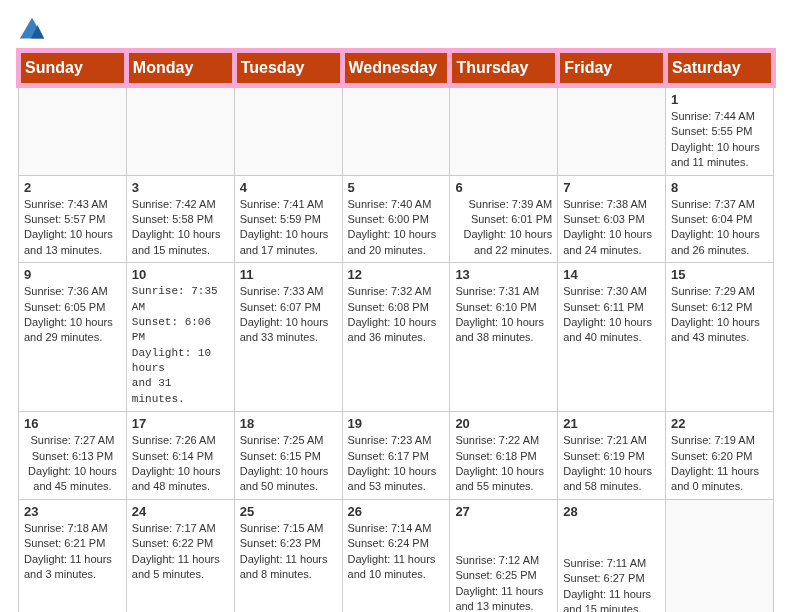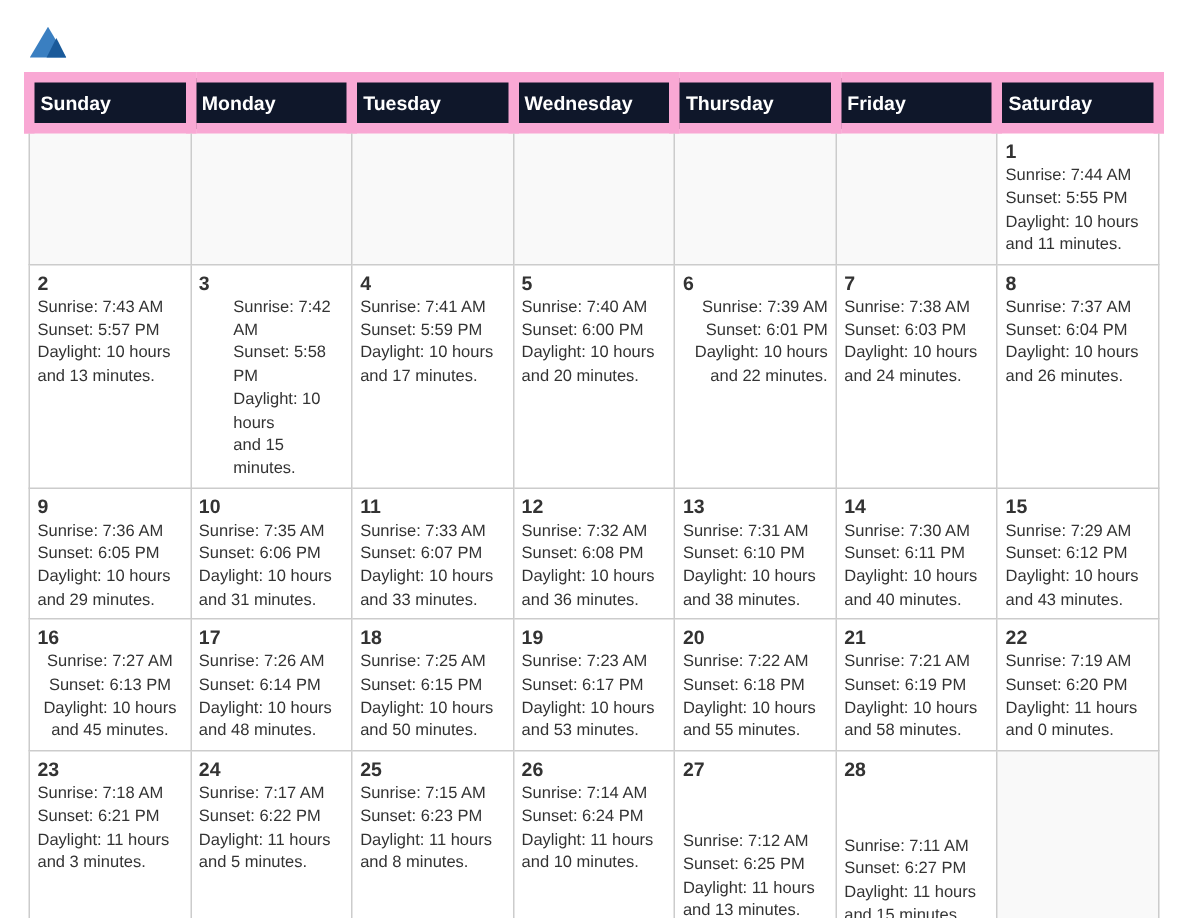--- a/index.html
+++ b/index.html
@@ -45,27 +45,27 @@
       font-size: 14px;
       color: #555;
       margin-top: 2px;
     }
     table {
       width: 100%;
       border-collapse: collapse;
       font-size: 11px;
     }
     thead th {
-      background-color: #0f172a;
+      background-color: #c2410c;
       color: #fff;
       padding: 6px 4px;
       text-align: left;
-      font-size: 13px;
+      font-size: 16px;
       font-weight: bold;
-      border: 7px solid #f9a8d4;
+      border: 5px solid #f9a8d4;
     }
     tbody td {
       border: 1px solid #ccc;
       vertical-align: top;
       padding: 4px 5px;
       height: 80px;
       width: calc(100% / 7);
     }
     .day-num {
       font-size: 13px;
@@ -144,21 +144,21 @@
       <tr>
         <td>
           <span class="day-num">2</span>
           <div class="day-info" style="white-space: pre-line;">Sunrise: 7:43 AM
 Sunset: 5:57 PM
 Daylight: 10 hours
 and 13 minutes.</div>
         </td>
         <td>
           <span class="day-num">3</span>
-          <div class="day-info" style="white-space: pre-line; margin-left: 23px;">Sunrise: 7:42 AM
+          <div class="day-info" style="white-space: pre-line;">Sunrise: 7:42 AM
 Sunset: 5:58 PM
 Daylight: 10 hours
 and 15 minutes.</div>
         </td>
         <td>
           <span class="day-num">4</span>
           <div class="day-info" style="white-space: pre-line;">Sunrise: 7:41 AM
 Sunset: 5:59 PM
 Daylight: 10 hours
 and 17 minutes.</div>
@@ -195,21 +195,21 @@
       <tr>
         <td>
           <span class="day-num">9</span>
           <div class="day-info" style="white-space: pre-line;">Sunrise: 7:36 AM
 Sunset: 6:05 PM
 Daylight: 10 hours
 and 29 minutes.</div>
         </td>
         <td>
           <span class="day-num">10</span>
-          <div class="day-info" style="white-space: pre-line;">Sunrise: 7:35 AM
+          <div class="day-info" style="white-space: pre-line; font-family: Liberation Mono, monospace;">Sunrise: 7:35 AM
 Sunset: 6:06 PM
 Daylight: 10 hours
 and 31 minutes.</div>
         </td>
         <td>
           <span class="day-num">11</span>
           <div class="day-info" style="white-space: pre-line;">Sunrise: 7:33 AM
 Sunset: 6:07 PM
 Daylight: 10 hours
 and 33 minutes.</div>

